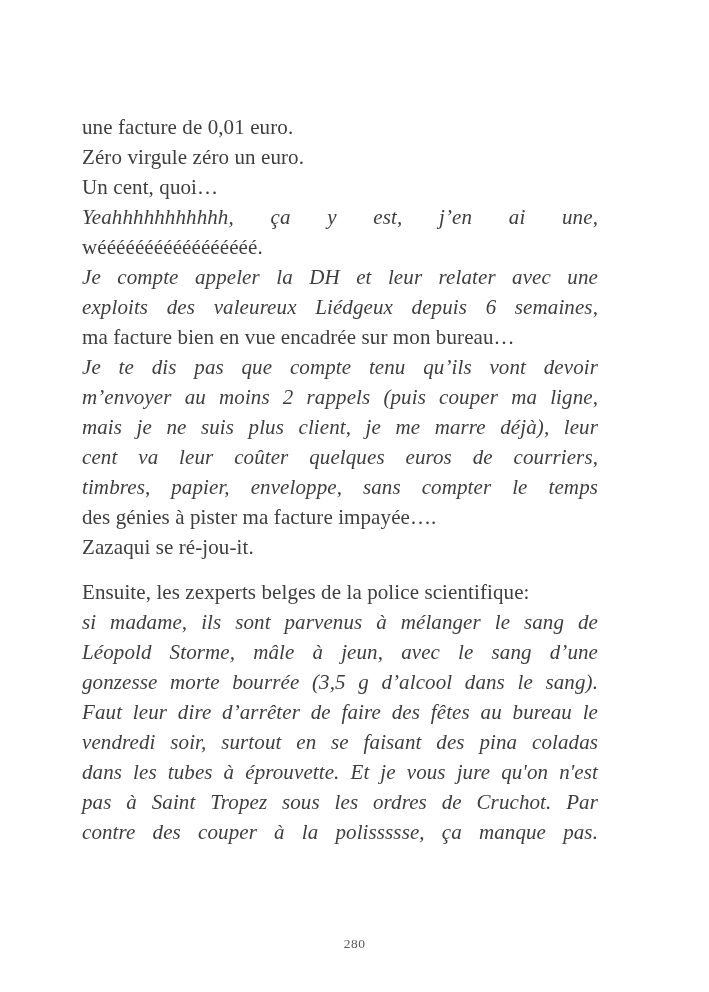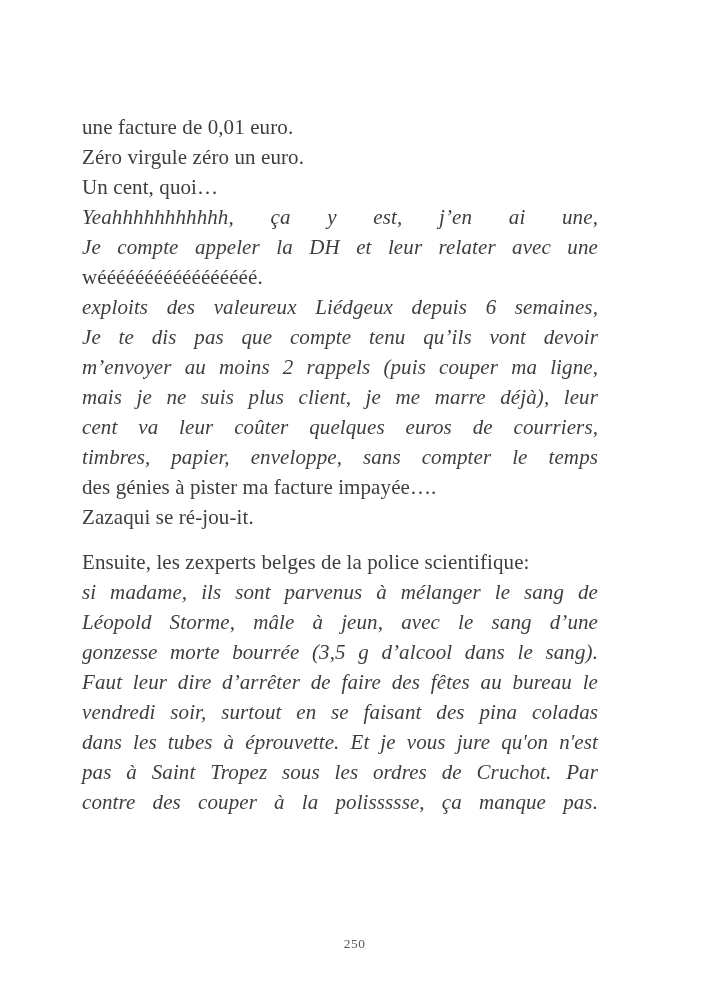--- a/index.html
+++ b/index.html
@@ -51,23 +51,24 @@
 </head>
 <body>
 
 <main class="text-block">
 
   <section>
     <div class="line">une facture de 0,01 euro.</div>
     <div class="line">Zéro virgule zéro un euro.</div>
     <div class="line">Un cent, quoi…</div>
     <div class="line j">Yeahhhhhhhhhhh, ça y est, j’en ai une,</div>
+    <div class="line">wééééééééééééééééé.</div>
     <div class="line j">Je compte appeler la DH et leur relater avec une</div>
-    <div class="line">wééééééééééééééééé.</div>
     <div class="line j">exploits des valeureux Liédgeux depuis 6 semaines,</div>
+    <div class="line">ma facture bien en vue encadrée sur mon bureau…</div>
     <div class="line j">Je te dis pas que compte tenu qu’ils vont devoir</div>
     <div class="line j">m’envoyer au moins 2 rappels (puis couper ma ligne,</div>
     <div class="line j">mais je ne suis plus client, je me marre déjà), leur</div>
     <div class="line j">cent va leur coûter quelques euros de courriers,</div>
     <div class="line j">timbres, papier, enveloppe, sans compter le temps</div>
     <div class="line">des génies à pister ma facture impayée….</div>
     <div class="line">Zazaqui se ré-jou-it.</div>
   </section>
 
   <section class="para-2">
@@ -78,14 +79,14 @@
     <div class="line j">Faut leur dire d’arrêter de faire des fêtes au bureau le</div>
     <div class="line j">vendredi soir, surtout en se faisant des pina coladas</div>
     <div class="line j">dans les tubes à éprouvette. Et je vous jure qu'on n'est</div>
     <div class="line j">pas à Saint Tropez sous les ordres de Cruchot. Par</div>
     <div class="line j">contre des couper à la polissssse, ça manque pas.</div>
   </section>
 
 </main>
 
 <footer class="page-footer">
-  <span>250</span>
+  <span>280</span>
 </footer>
 
 </body></html>

